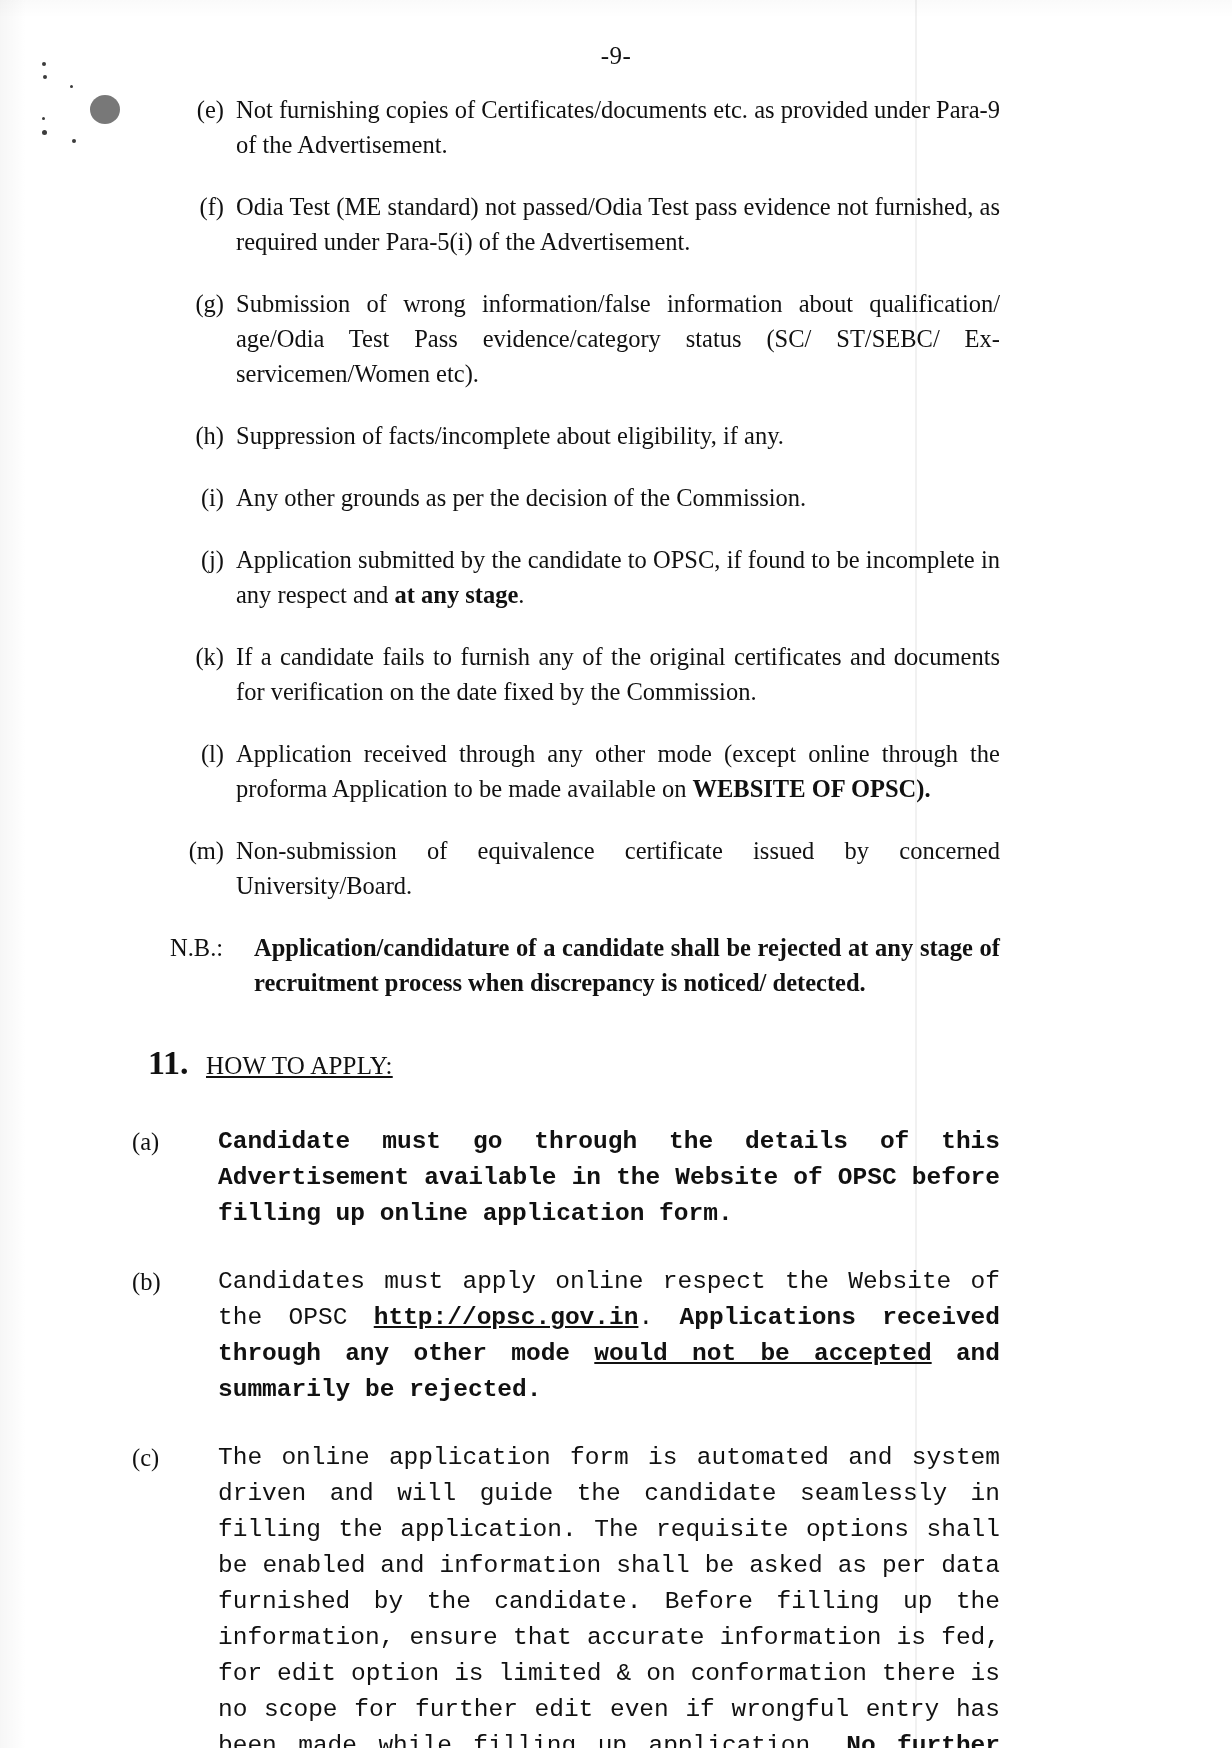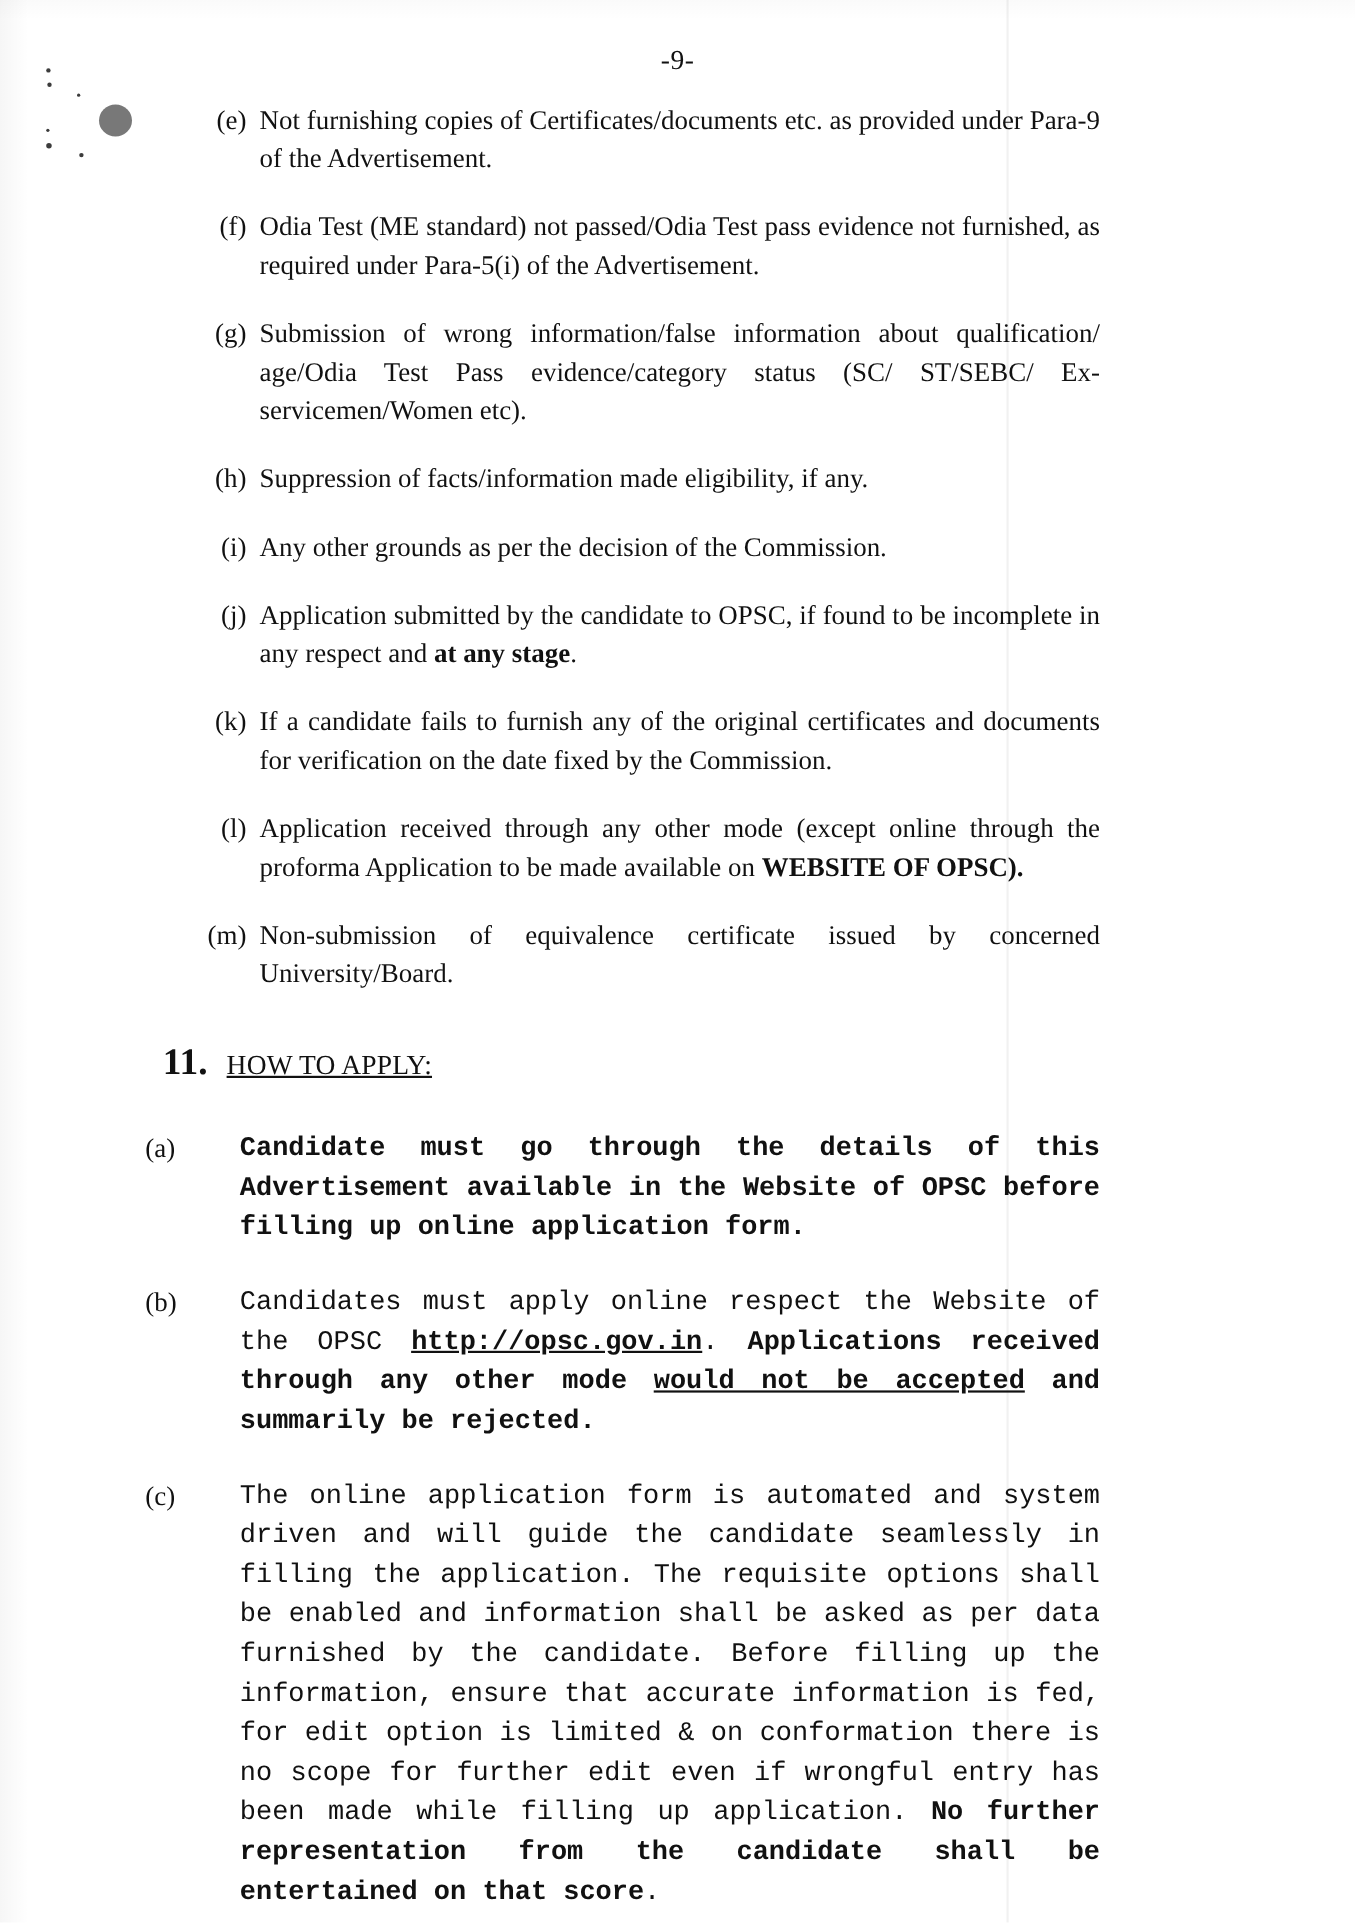--- a/index.html
+++ b/index.html
@@ -175,21 +175,21 @@
         <div class="item">
           <div class="marker w-lettered">(f)</div>
           <div class="body"><span>Odia Test (ME standard) not passed/Odia Test pass evidence not furnished, as required under Para-5(i) of the Advertisement.</span></div>
         </div>
         <div class="item">
           <div class="marker w-lettered">(g)</div>
           <div class="body"><span>Submission of wrong information/false information about qualification/ age/Odia Test Pass evidence/category status (SC/ ST/SEBC/ Ex-servicemen/Women etc).</span></div>
         </div>
         <div class="item">
           <div class="marker w-lettered">(h)</div>
-          <div class="body"><span>Suppression of facts/information made eligibility, if any.</span></div>
+          <div class="body"><span>Suppression of facts/incomplete about eligibility, if any.</span></div>
         </div>
         <div class="item">
           <div class="marker w-lettered">(i)</div>
           <div class="body"><span>Any other grounds as per the decision of the Commission.</span></div>
         </div>
         <div class="item">
           <div class="marker w-lettered">(j)</div>
           <div class="body"><span>Application submitted by the candidate to OPSC, if found to be incomplete in any respect and </span><span class="b">at any stage</span><span>.</span></div>
         </div>
         <div class="item">
@@ -199,20 +199,24 @@
         <div class="item">
           <div class="marker w-lettered">(l)</div>
           <div class="body"><span>Application received through any other mode (except online through the proforma Application to be made available on </span><span class="b">WEBSITE OF OPSC).</span></div>
         </div>
         <div class="item">
           <div class="marker w-lettered">(m)</div>
           <div class="body"><span>Non-submission of equivalence certificate issued by concerned University/Board.</span></div>
         </div>
       </div>
 
+    <div class="item loose">
+      <div class="marker w-nb">N.B.:</div>
+      <div class="nb-block">Application/candidature of a candidate shall be rejected at any stage of recruitment process when discrepancy is noticed/ detected.</div>
+    </div>
 
     <div class="section-heading">
       <div class="num">11.</div>
       <div class="title">HOW TO APPLY:</div>
     </div>
 
     <div id="apply-list">
         <div class="apply-item">
           <div class="marker">(a)</div>
           <div class="body"><span class="b">Candidate must go through the details of this Advertisement available in the Website of OPSC before filling up online application form.</span></div>

